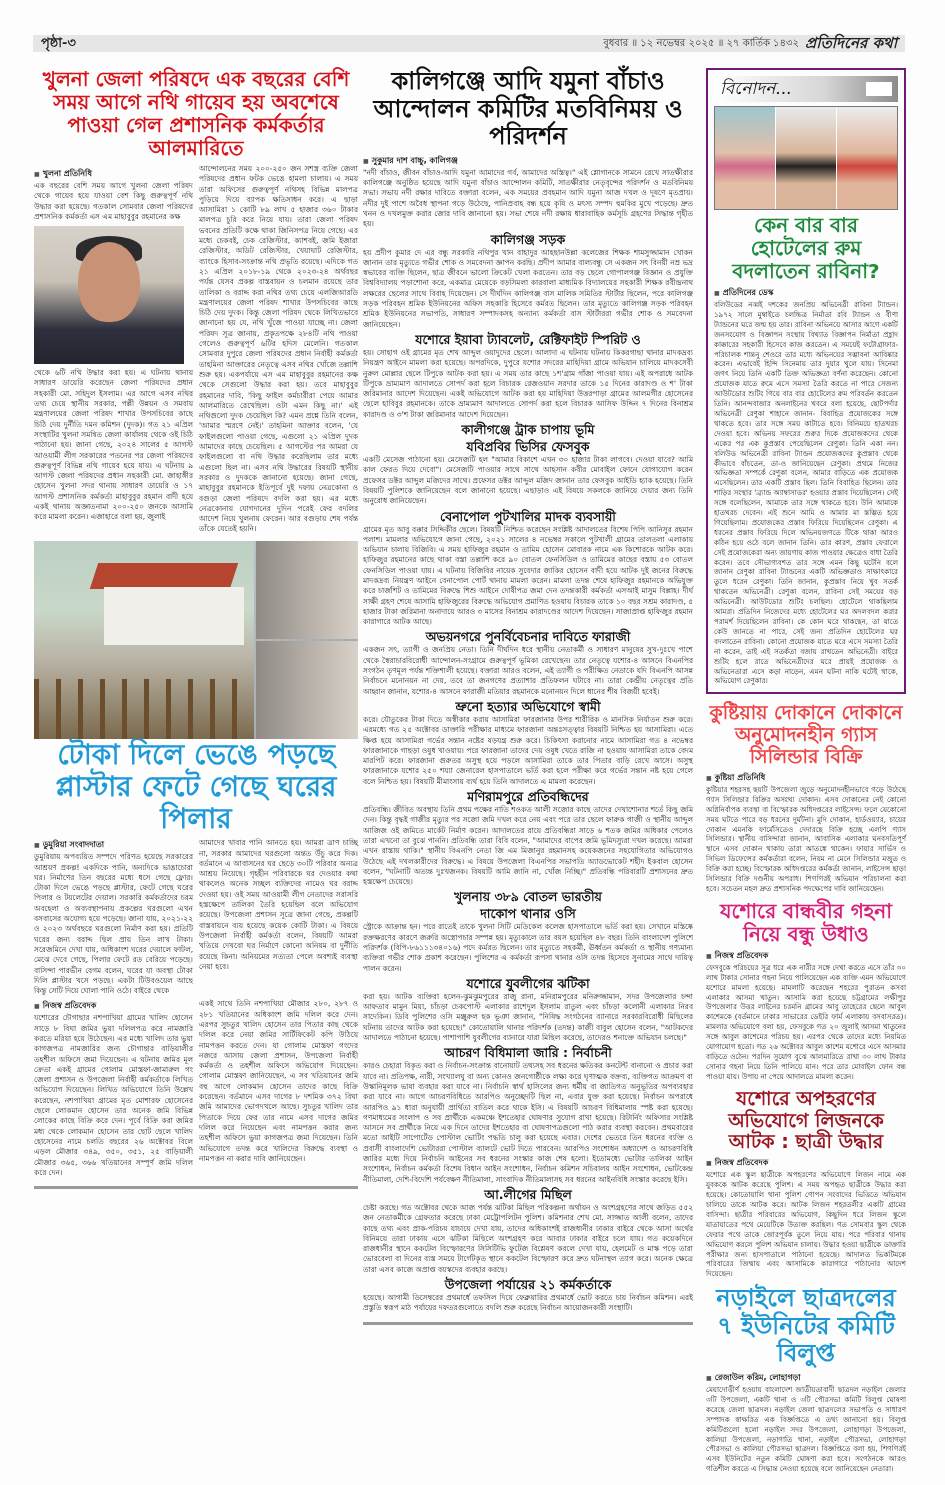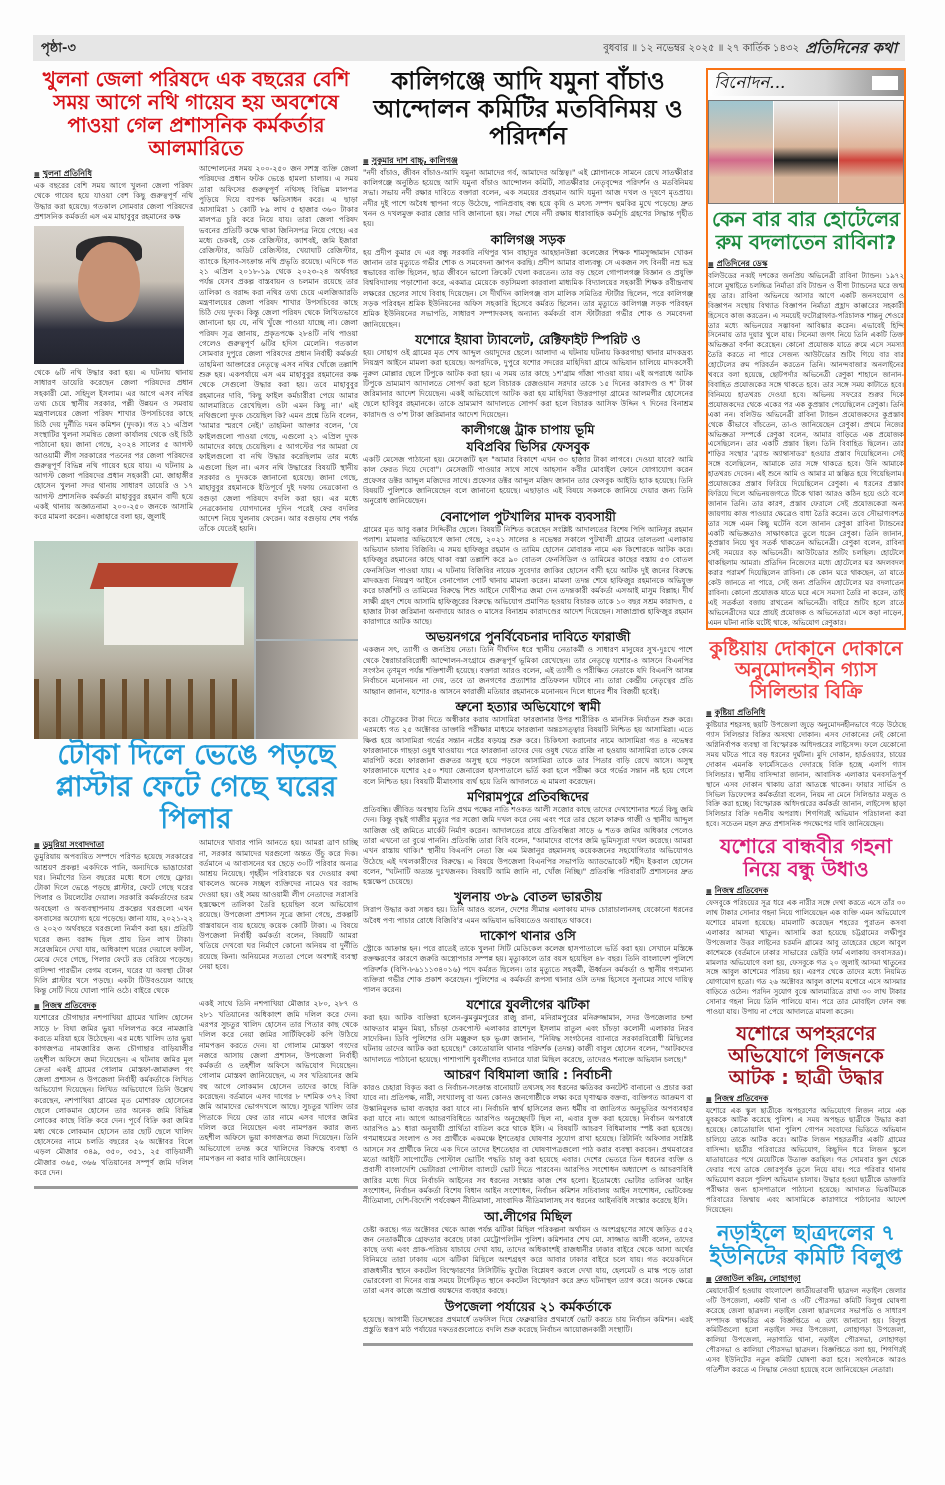--- a/index.html
+++ b/index.html
@@ -1,45 +1,45 @@
 <!DOCTYPE html>
 <html><head>
 <meta charset="utf-8">
 <style>
   * { box-sizing: border-box; margin: 0; padding: 0; }
   html, body { width: 945px; height: 1485px; background: #fdfdfd; overflow: hidden; }
   body { font-family: "DejaVu Sans", sans-serif; color: #1a1a1a; position: relative; }
   .page { position: absolute; left: 0; top: 0; width: 945px; height: 1485px; }
 
   
-  .header { position: absolute; left: 33px; top: 35px; width: 872px; height: 26px; background: #e6e6e6;
+  .header { position: absolute; left: 33px; top: 35px; width: 872px; height: 17px; background: #e6e6e6;
             display: flex; align-items: center; justify-content: space-between; padding: 0 8px; }
   .page-num { font-size: 13px; font-weight: bold; color: #222; }
   .header-right { display: flex; align-items: center; gap: 6px; }
   .dateline { font-size: 10px; color: #333; }
   .masthead { font-family: "DejaVu Serif", serif; font-size: 15px; font-weight: bold; color: #222; font-style: italic; }
 
   
   .col-left { position: absolute; left: 34px; top: 68px; width: 324px; }
   .col-mid  { position: absolute; left: 363px; top: 68px; width: 330px; }
   .col-right{ position: absolute; left: 706px; top: 68px; width: 200px; }
 
   .headline { text-align: center; font-weight: bold; line-height: 1.15; }
   .hl-red { color: #d8141a; font-size: 20px; }
   .hl-black { color: #111; font-size: 24px; }
   .hl-green { color: #1e8b3e; font-size: 20px; }
   .hl-blue { color: #1e9ad8; font-size: 28px; }
   .hl-navy { color: #23319a; font-size: 28px; }
   .hl-magenta { color: #d9207a; font-size: 20px; }
   .hl-maroon { color: #9c1420; font-size: 19px; }
   .hl-navy-sm { color: #ef4444; font-size: 19px; }
-  .hl-cyan { color: #1d9ad6; font-size: 21px; }
+  .hl-cyan { color: #1d9ad6; font-size: 24px; }
   .kicker { color: #d8141a; font-size: 12.5px; font-weight: bold; text-align: center; margin-top: 2px; }
 
-  .byline { font-size: 8px; font-weight: bold; margin: 3px 0 1px; text-decoration: underline; }
+  .byline { font-size: 8px; font-weight: bold; margin: 3px 0 1px; }
   .byline::before { content: "\25A0"; font-size: 6px; margin-right: 3px; color: #555; }
   .body-text { font-size: 7.4px; line-height: 10.3px; text-align: justify; color: #222; }
   .two-col { display: flex; gap: 6px; }
   .two-col > div { flex: 1; }
 
   .sub { text-align: center; font-weight: bold; font-size: 12.5px; color: #111; margin: 2px 0 1px; line-height: 15px; }
 
   .photo { background: linear-gradient(135deg,#cfd6da,#9aa4a8); position: relative; overflow: hidden; }
   .portrait { width: 150px; height: 138px; margin: 4px 0; float: left; margin-right: 8px;
               background: linear-gradient(180deg,#d7d2cb 0%,#c9c1b6 40%,#2d2f3c 75%,#23252f 100%); }
@@ -51,21 +51,21 @@
   .houses .h1 .roof { position: absolute; left: 60px; top: 22px; width: 140px; height: 26px; background: #b5452f; transform: skewX(-18deg); }
   .houses .h1 .wall { position: absolute; left: 70px; top: 46px; width: 140px; height: 58px; background: #f0efe9; }
   .houses .h1 .fence { position: absolute; left: 0; bottom: 0; width: 220px; height: 60px;
                        background: repeating-linear-gradient(90deg,#6b4e2e 0 5px,transparent 5px 22px); }
   .houses .h2 { flex: 1; display: flex; flex-direction: column; gap: 2px; }
   .houses .h2 div { flex: 1; background: linear-gradient(90deg,#8f8a85,#d9d2c8); }
 
   .rule { height: 3px; background: #9a9a9a; margin: 8px 0; }
 
   
-  .ent-box { border: 2px solid #f97316; padding: 0; }
+  .ent-box { border: 2px solid #701a75; padding: 6px; }
   .ent-title { height: 26px; background: linear-gradient(90deg,#ffffff 0%,#d6d6d6 60%,#8c8c8c 100%); display: flex; align-items: center; padding-left: 6px;
                font-size: 17px; font-family: "DejaVu Serif", serif; font-style: italic; color: #111; position: relative; }
   .ent-title .stub { position: absolute; right: 6px; top: 6px; width: 26px; height: 14px; background: #fff; }
   .ent-photo { height: 104px; margin-top: 4px; display: flex; gap: 1px; border: 1px solid #777; }
   .ent-photo div { flex: 1; position: relative; }
   .ent-photo .p1 { background: linear-gradient(180deg,#9fc6d0 0%,#e1c0a8 45%,#d26a8b 58%,#e2bea6 75%); }
   .ent-photo .p2 { background: linear-gradient(180deg,#e8eaec 0%,#d8b59a 45%,#222 58%,#d8b59a 75%); }
   .ent-photo .p3 { background: linear-gradient(180deg,#ececec 0%,#e0b59b 45%,#d0443c 58%,#e0b59b 75%); }
 
   .body-right { font-size: 7.1px; line-height: 9.9px; text-align: justify; color: #222; }
@@ -155,21 +155,20 @@
         <p class="body-text">একটি মেসেজ পাঠানো হয়। মেসেজটি হল "আমার বিকাশে এখন ৩০ হাজার টাকা লাগবে। দেওয়া যাবে? আমি কাল ফেরত দিয়ে দেবো"। মেসেজটি পাওয়ার সাথে সাথে আহসান কবীর মোবাইল ফোনে যোগাযোগ করেন প্রফেসর ডক্টর আব্দুল মজিদের সাথে। প্রফেসর ডক্টর আব্দুল মজিদ জানান তার ফেসবুক আইডি হ্যাক হয়েছে। তিনি বিষয়টি পুলিশকে জানিয়েছেন বলে জানানো হয়েছে। এছাড়াও এই বিষয়ে সকলকে জানিয়ে দেয়ার জন্য তিনি অনুরোধ জানিয়েছেন।</p>
         <h2 class="sub">বেনাপোল পুটখালির মাদক ব্যবসায়ী</h2>
         <p class="body-text">গ্রামের মৃত আবু বক্কার সিদ্দিকীর ছেলে। বিষয়টি নিশ্চিত করেছেন সংশ্লিষ্ট আদালতের বিশেষ পিপি আনিসুর রহমান পলাশ। মামলার অভিযোগে জানা গেছে, ২০২১ সালের ৪ নভেম্বর সকালে পুটখালী গ্রামের তালতলা এলাকায় অভিযান চালায় বিজিবি। এ সময় হাফিজুর রহমান ও তামিম হোসেন মোবারক নামে এক কিশোরকে আটক করে। হাফিজুর রহমানের কাছে থাকা বস্তা তল্লাশি করে ৯০ বোতল ফেনসিডিল ও তামিমের কাছের বস্তায় ৫৩ বোতল ফেনসিডিল পাওয়া যায়। এ ঘটনায় বিজিবির নায়েক সুবেদার জাকির হোসেন বাদী হয়ে আটক দুই জনের বিরুদ্ধে মাদকদ্রব্য নিয়ন্ত্রণ আইনে বেনাপোল পোর্ট থানায় মামলা করেন। মামলা তদন্ত শেষে হাফিজুর রহমানকে অভিযুক্ত করে চার্জশিট ও তামিমের বিরুদ্ধে শিশু আইনে দোষীপত্র জমা দেন তদন্তকারী কর্মকর্তা এসআই মাসুম বিল্লাহ। দীর্ঘ সাক্ষী গ্রহণ শেষে আসামি হাফিজুরের বিরুদ্ধে অভিযোগ প্রমাণিত হওয়ায় বিচারক তাকে ১০ বছর সশ্রম কারাদণ্ড, ৫ হাজার টাকা জরিমানা অনাদায়ে আরও ৩ মাসের বিনাশ্রম কারাদণ্ডের আদেশ দিয়েছেন। সাজাপ্রাপ্ত হাফিজুর রহমান কারাগারে আটক আছে।</p>
         <h2 class="sub">অভয়নগরে পুনর্বিবেচনার দাবিতে ফারাজী</h2>
         <p class="body-text">একজন সৎ, ত্যাগী ও জনপ্রিয় নেতা। তিনি দীর্ঘদিন ধরে স্থানীয় নেতাকর্মী ও সাধারণ মানুষের সুখ-দুঃখে পাশে থেকে স্বৈরাচারবিরোধী আন্দোলন-সংগ্রামে গুরুত্বপূর্ণ ভূমিকা রেখেছেন। তার নেতৃত্বে যশোর-৪ আসনে বিএনপির সংগঠন তৃণমূল পর্যন্ত শক্তিশালী হয়েছে। বক্তারা আরও বলেন, এই ত্যাগী ও পরীক্ষিত নেতাকে যদি বিএনপি আসন্ন নির্বাচনে মনোনয়ন না দেয়, তবে তা জনগণের প্রত্যাশার প্রতিফলন ঘটাবে না। তারা কেন্দ্রীয় নেতৃত্বের প্রতি আহ্বান জানান, যশোর-৪ আসনে ফারাজী মতিয়ার রহমানকে মনোনয়ন দিলে ধানের শীষ বিজয়ী হবেই।</p>
         <h2 class="sub">ভ্রুনো হত্যার অভিযোগে স্বামী</h2>
         <p class="body-text">করে। যৌতুকের টাকা দিতে অস্বীকার করায় আসামিরা ফারজানার উপর শারীরিক ও মানসিক নির্যাতন শুরু করে। এরমধ্যে গত ২৫ অক্টোবর ডাক্তারি পরীক্ষার মাধ্যমে ফারজানা অন্তঃসত্ত্বার বিষয়টি নিশ্চিত হয় আসামিরা। এতে ক্ষিপ্ত হয়ে আসামিরা গর্ভের সন্তান নষ্টের ষড়যন্ত্র শুরু করে। চিকিৎসা করানোর নামে আসামিরা গত ৪ নভেম্বর ফারজানাকে গাছড়া ওষুধ খাওয়ায়। পরে ফারজানা তাদের দেয় ওষুধ খেতে রাজি না হওয়ায় আসামিরা তাকে বেদম মারপিট করে। ফারজানা গুরুতর অসুস্থ হয়ে পড়লে আসামিরা তাকে তার পিতার বাড়ি রেখে আসে। অসুস্থ ফারজানাকে যশোর ২৫০ শয্যা জেনারেল হাসপাতালে ভর্তি করা হলে পরীক্ষা করে গর্ভের সন্তান নষ্ট হয়ে গেলে বলে নিশ্চিত হয়। বিষয়টি মীমাংসায় ব্যর্থ হয়ে তিনি আদালতে এ মামলা করেছেন।</p>
         <h2 class="sub">মণিরামপুরে প্রতিবন্ধিদের</h2>
         <p class="body-text">প্রতিবন্ধি। জীবিত অবস্থায় তিনি প্রথম পক্ষের নাতি শওকত আলী সজোর কাছে তাদের দেখাশোনার শর্তে কিছু জমি দেন। কিন্তু বৃদ্ধই গাজীর মৃত্যুর পর সজো জমি দখল করে নেয় এবং পরে তার ছেলে ফারুক গাজী ও স্থানীয় আব্দুল আজিজ ওই জমিতে মার্কেট নির্মাণ করেন। আদালতের রায়ে প্রতিবন্ধিরা সাড়ে ৬ শতক জমির অধিকার পেলেও তারা এখনো তা বুঝে পাননি। প্রতিবন্ধি তারা বিবি বলেন, "আমাদের বাপের জমি ভূমিদস্যুরা দখল করেছে। আমরা এখন রাস্তায় থাকি।" স্থানীয় বিএনপি নেতা জি এম মিজানুর রহমানসহ কয়েকজনের সহযোগিতার অভিযোগও উঠেছে এই দখলকারীদের বিরুদ্ধে। এ বিষয়ে উপজেলা বিএনপির সভাপতি অ্যাডভোকেট শহীদ ইকবাল হোসেন বলেন, "ঘটনাটি অত্যন্ত দুঃখজনক। বিষয়টি আমি জানি না, খোঁজ নিচ্ছি।" প্রতিবন্ধি পরিবারটি প্রশাসনের দ্রুত হস্তক্ষেপ চেয়েছে।</p>
         <h2 class="sub">খুলনায় ৩৮৯ বোতল ভারতীয়</h2>
-        <p class="body-text">সিরাপ উদ্ধার করা সম্ভব হয়। তিনি আরও বলেন, দেশের সীমান্ত এলাকায় মাদক চোরাচালানসহ যেকোনো ধরনের অবৈধ পণ্য পাচার রোধে বিজিবি'র এমন অভিযান ভবিষ্যতেও অব্যাহত থাকবে।</p>
         <h2 class="sub">দাকোপ থানার ওসি</h2>
         <p class="body-text">স্ট্রোকে আক্রান্ত হন। পরে রাতেই তাকে খুলনা সিটি মেডিকেল কলেজ হাসপাতালে ভর্তি করা হয়। সেখানে মস্তিষ্কে রক্তক্ষরণের কারণে জরুরি অস্ত্রোপচার সম্পন্ন হয়। মৃত্যুকালে তার বয়স হয়েছিল ৪৮ বছর। তিনি বাংলাদেশ পুলিশে পরিদর্শক (বিপি-৮৬১১১৩৪০১৬) পদে কর্মরত ছিলেন। তার মৃত্যুতে সহকর্মী, ঊর্ধ্বতন কর্মকর্তা ও স্থানীয় গণ্যমান্য ব্যক্তিরা গভীর শোক প্রকাশ করেছেন। পুলিশের এ কর্মকর্তা রূপসা থানার ওসি তদন্ত হিসেবে সুনামের সাথে দায়িত্ব পালন করেন।</p>
         <h2 class="sub">যশোরে যুবলীগের ঝটিকা</h2>
         <p class="body-text">করা হয়। আটক ব্যক্তিরা হলেন-ঝুমঝুমপুরের রাজু রানা, মনিরামপুরের মনিরুজ্জামান, সদর উপজেলার চন্দা আফতাব মামুন মিয়া, চাঁচড়া চেকপোস্ট এলাকার রাশেদুল ইসলাম রাতুল এবং চাঁচড়া কলোনী এলাকার নিরব সাদেকিন। ডিবি পুলিশের ওসি মঞ্জুরুল হক ভূঞা জানান, "নিষিদ্ধ সংগঠনের ব্যানারে সরকারবিরোধী মিছিলের ঘটনায় তাদের আটক করা হয়েছে।" কোতোয়ালি থানার পরিদর্শক (তদন্ত) কাজী বাবুল হোসেন বলেন, "আটকদের আদালতে পাঠানো হয়েছে। পাশাপাশি যুবলীগের ব্যানারে যারা মিছিল করেছে, তাদেরও শনাক্তে অভিযান চলছে।"</p>
         <h2 class="sub">আচরণ বিধিমালা জারি : নির্বাচনী</h2>
         <p class="body-text">কারও চেহারা বিকৃত করা ও নির্বাচন-সংক্রান্ত বানোয়াট তথ্যসহ সব ধরনের ক্ষতিকর কনটেন্ট বানানো ও প্রচার করা যাবে না। প্রতিপক্ষ, নারী, সংখ্যালঘু বা অন্য কোনও জনগোষ্ঠীকে লক্ষ্য করে ঘৃণাত্মক বক্তব্য, ব্যক্তিগত আক্রমণ বা উস্কানিমূলক ভাষা ব্যবহার করা যাবে না। নির্বাচনি স্বার্থ হাসিলের জন্য ধর্মীয় বা জাতিগত অনুভূতির অপব্যবহার করা যাবে না। আগে আচরণবিধিতে আরপিও অনুচ্ছেদটি ছিল না, এবার যুক্ত করা হয়েছে। নির্বাচন অপরাধে আরপিও ৯১ ধারা অনুযায়ী প্রার্থিতা বাতিল করে থাকে ইসি। এ বিষয়টি আচরণ বিধিমালায় স্পষ্ট করা হয়েছে। গণমাধ্যমের সংলাপ ও সব প্রার্থীকে একমঞ্চে ইশতেহার ঘোষণার সুযোগ রাখা হয়েছে। রিটার্নিং অফিসার সংশ্লিষ্ট আসনে সব প্রার্থীকে নিয়ে এক দিনে তাদের ইশতেহার বা ঘোষণাপত্রগুলো পাঠ করার ব্যবস্থা করবেন। প্রথমবারের মতো আইটি সাপোর্টেড পোস্টাল ভোটিং পদ্ধতি চালু করা হয়েছে এবার। দেশের ভেতরে তিন ধরনের ব্যক্তি ও প্রবাসী বাংলাদেশি ভোটাররা পোস্টাল ব্যালটে ভোট দিতে পারবেন। আরপিও সংশোধন অধ্যাদেশ ও আচরণবিধি জারির মধ্যে দিয়ে নির্বাচনি আইনের সব ধরনের সংস্কার কাজ শেষ হলো। ইতোমধ্যে ভোটার তালিকা আইন সংশোধন, নির্বাচন কর্মকর্তা বিশেষ বিধান আইন সংশোধন, নির্বাচন কমিশন সচিবালয় আইন সংশোধন, ভোটকেন্দ্র নীতিমালা, দেশি-বিদেশি পর্যবেক্ষণ নীতিমালা, সাংবাদিক নীতিমালাসহ সব ধরনের আইনবিধি সংস্কার করেছে ইসি।</p>
         <h2 class="sub">আ.লীগের মিছিল</h2>
         <p class="body-text">চেষ্টা করছে। গত অক্টোবর থেকে আজ পর্যন্ত ঝটিকা মিছিল পরিকল্পনা অর্থায়ন ও অংশগ্রহণের সাথে জড়িত ৫৫২ জন নেতাকর্মীকে গ্রেফতার করেছে ঢাকা মেট্রোপলিটন পুলিশ। কমিশনার শেখ মো. সাজ্জাত আলী বলেন, তাদের কাছে তথ্য এবং প্রাক-পরিচয় যাচায়ে দেখা যায়, তাদের অধিকাংশই রাজধানীর ঢাকার বাইরে থেকে আসা অর্থের বিনিময়ে তারা ঢাকায় এসে ঝটিকা মিছিলে অংশগ্রহণ করে আবার ঢাকার বাইরে চলে যায়। গত কয়েকদিনে রাজধানীর স্থানে ককটেল বিস্ফোরণের সিসিটিভি ফুটেজ বিশ্লেষণ করলে দেখা যায়, হেলমেট ও মাস্ক পড়ে তারা ভোরবেলা বা দিনের ব্যস্ত সময়ে টার্গেটকৃত স্থানে ককটেল বিস্ফোরণ করে দ্রুত ঘটনাস্থল ত্যাগ করে। অনেক ক্ষেত্রে তারা এসব কাজে অপ্রাপ্ত বয়স্কদের ব্যবহার করছে।</p>
         <h2 class="sub">উপজেলা পর্যায়ের ২১ কর্মকর্তাকে</h2>
         <p class="body-text">হয়েছে। আগামী ডিসেম্বরের প্রথমার্ধে তফসিল দিয়ে ফেব্রুয়ারির প্রথমার্ধে ভোট করতে চায় নির্বাচন কমিশন। এরই প্রস্তুতি স্বরূপ মাঠ পর্যায়ের দফতরগুলোতে বদলি শুরু করেছে নির্বাচন আয়োজনকারী সংস্থাটি।</p>

